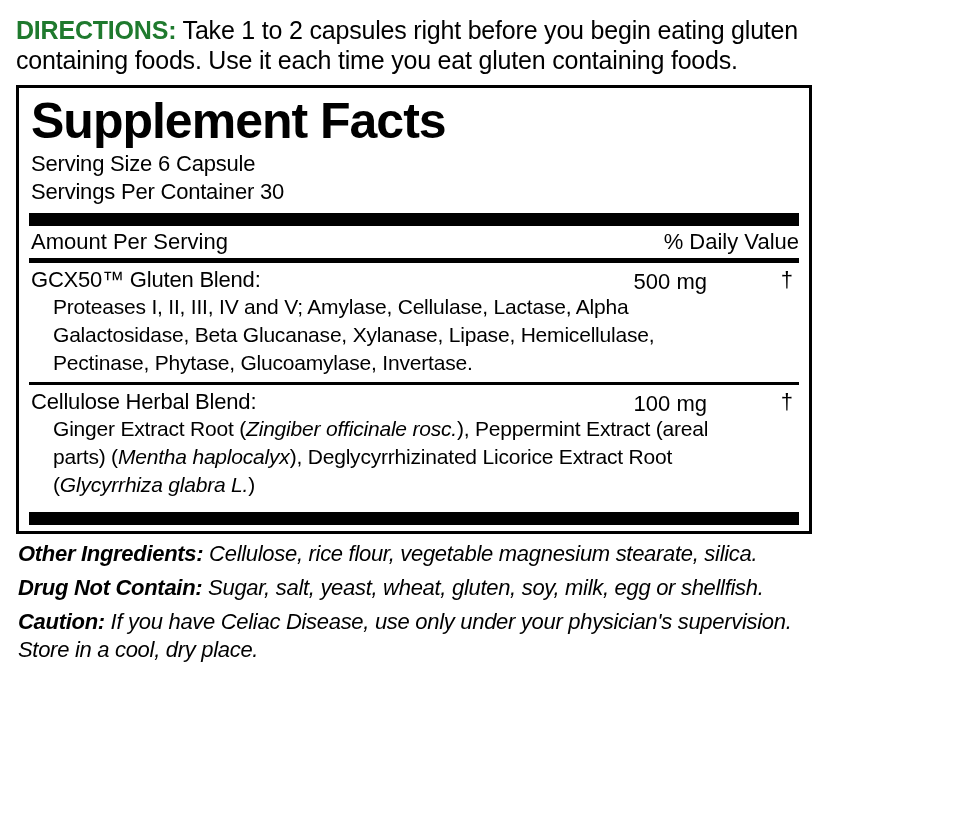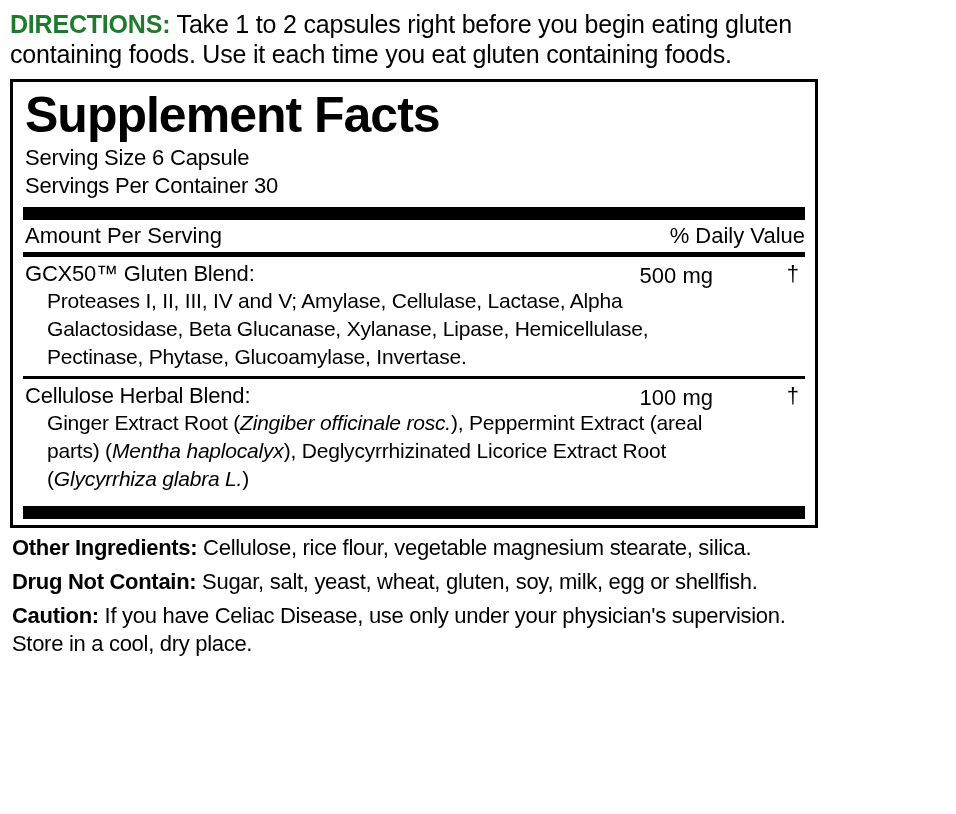--- a/index.html
+++ b/index.html
@@ -12,21 +12,21 @@
     width: 956px;
     height: 814px;
     font-family: "Liberation Sans", sans-serif;
     color: #000000;
     overflow: hidden;
   }
   .page {
     position: relative;
     width: 828px;
     height: 814px;
-    padding: 8px;
+    padding: 14px;
   }
 
   
   .directions {
     font-size: 25px;
     line-height: 1.18;
     padding: 2px 4px 0 2px;
     letter-spacing: -0.2px;
   }
   .directions .lbl {
@@ -125,21 +125,21 @@
     letter-spacing: -0.2px;
   }
 
   
   .other {
     margin: 6px 2px 0 4px;
     font-size: 22px;
     line-height: 1.28;
     letter-spacing: -0.3px;
   }
-  .other p { margin: 0 0 6px 0; }
+  .other p { margin: 0 0 6px 0; font-style: italic; }
   .other b { font-weight: bold; }
 
   .disclaimer {
     border: 3px solid #000;
     margin: 8px 2px 0 2px;
     padding: 5px 8px 7px 10px;
     font-size: 21px;
     font-weight: bold;
     line-height: 1.3;
     letter-spacing: -0.2px;

